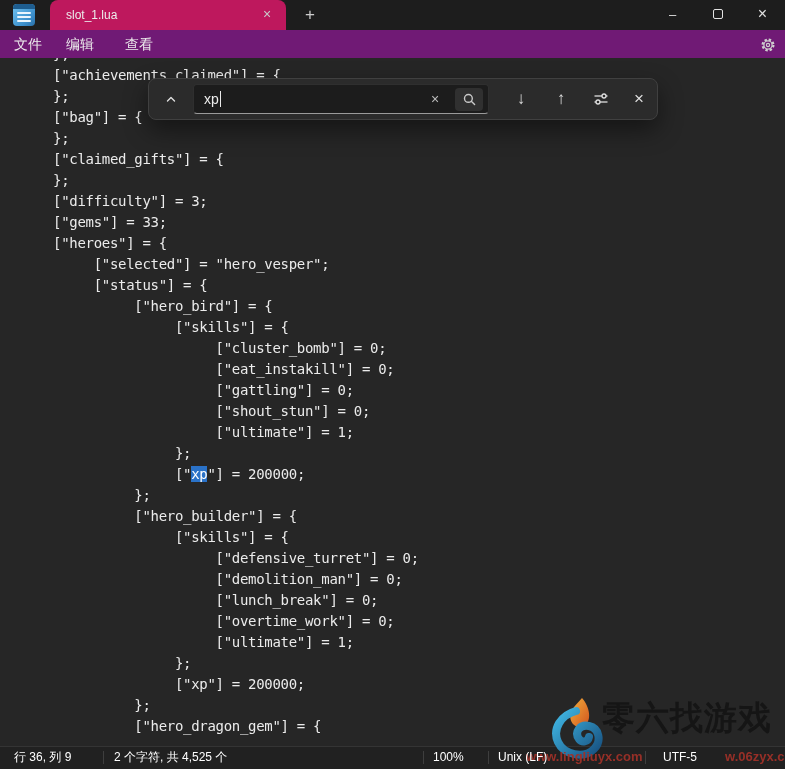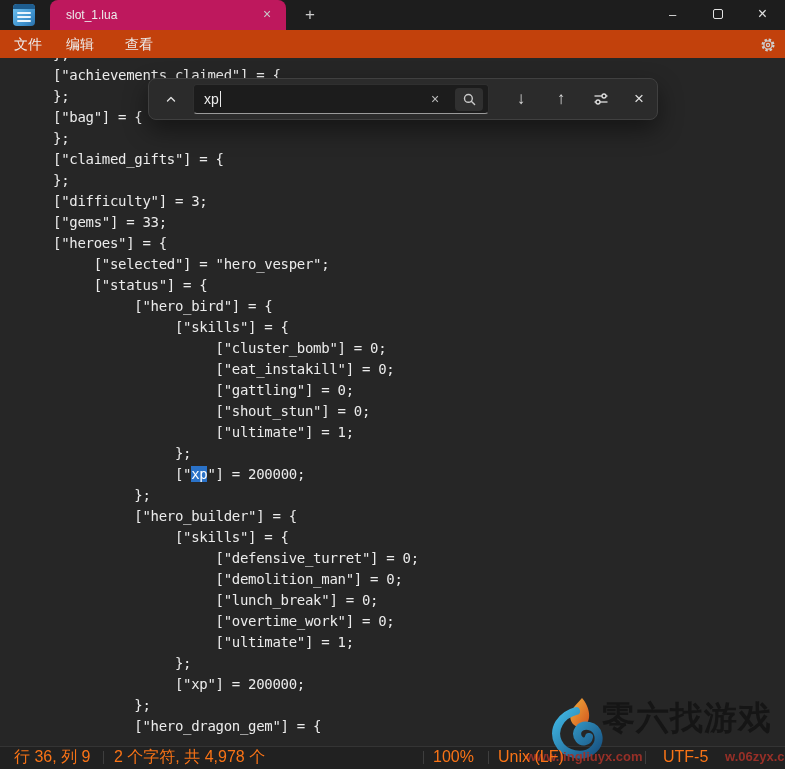--- a/index.html
+++ b/index.html
@@ -24,21 +24,21 @@
     line-height:17px; color:#c9c9c9; font-size:14px; border-radius:4px; }
   .newtab { position:absolute; left:298px; top:4px; width:24px; height:22px; text-align:center;
     line-height:21px; color:#cdcdcd; font-size:17px; border-radius:4px; }
   .win-controls { position:absolute; right:0; top:0; height:30px; display:flex; }
   .win-btn { width:45px; height:28px; display:flex; align-items:center; justify-content:center;
     color:#e2e2e2; font-size:13px; }
   .max-glyph { width:10px; height:10px; border:1px solid #e2e2e2; border-radius:2px; }
   .close-glyph { font-size:16px; line-height:10px; }
 
   
-  .menubar { position:absolute; top:30px; left:0; right:0; height:28px; background:#c2410c; }
+  .menubar { position:absolute; top:30px; left:0; right:0; height:28px; background:#701a75; }
   .menu-item { position:absolute; top:0; height:28px; line-height:28px; padding:0 10px;
     font-size:14px; color:#ededed; border-radius:4px; }
   .settings-btn { position:absolute; right:5px; top:4px; width:24px; height:21px;
     display:flex; align-items:center; justify-content:center; }
 
   
   .editor { position:absolute; top:58px; left:0; width:785px; height:688px; background:#262626; overflow:hidden; }
   .code { position:absolute; top:-14px; left:53px; margin:0;
     font-family:"DejaVu Sans Mono","Liberation Mono",monospace;
     font-size:14px; line-height:21px; letter-spacing:-0.3px;
@@ -66,21 +66,21 @@
     display:flex; align-items:center; justify-content:center; background:#303030; border-radius:4px; }
   .find-btn { width:32px; margin-left:8px; font-size:17px; }
   .find-next { margin-left:16px; }
   .options-btn { width:32px; margin-left:8px; }
   .find-close { width:32px; margin-left:6px; font-size:17px; }
 
   
   .statusbar-bg { position:absolute; top:746px; left:0; width:785px; height:23px;
     background:#212121; border-top:1px solid #343434; z-index:4; }
   .statusbar-labels { position:absolute; top:746px; left:0; width:785px; height:23px; z-index:6; }
-  .sb-text { position:absolute; top:0; height:21px; line-height:22px; font-size:16px; color:#f97316; }
+  .sb-text { position:absolute; top:0; height:21px; line-height:22px; font-size:12px; color:#ffffff; }
   .sb-div { position:absolute; top:5px; width:1px; height:13px; background:#3e3e3e; }
 
   
   .wm-logo { position:absolute; left:549px; top:697px; z-index:5; }
   .wm-brand { position:absolute; left:602px; top:696px; z-index:5; font-size:33px; font-weight:900;
     color:#151515; letter-spacing:1px; white-space:nowrap; }
   .wm-url { position:absolute; top:749px; z-index:5; font-size:13px; font-weight:bold;
     color:rgba(158,48,40,0.95); white-space:nowrap; }
   .wm-url-left { left:505px;padding-left:21px; }
   .wm-url-right { left:725px; }
@@ -228,20 +228,20 @@
     <path d="M27 14 C 12 18 3 32 9 45 C 15 58 35 62 45 52 C 53 44 50 31 40 29 C 31 27 25 35 30 42 C 33 46 39 45 40 40" fill="none" stroke="url(#lgs)" stroke-width="8" stroke-linecap="round"></path>
   </svg>
 </div>
 <div class="wm-brand">零六找游戏</div>
 <div class="wm-url wm-url-left">www.lingliuyx.com</div>
 <div class="wm-url wm-url-right">w.06zyx.com</div>
 
 <div class="statusbar-labels">
   <span class="sb-text" style="left:14px">行 36, 列 9</span>
   <span class="sb-div" style="left:103px"></span>
-  <span class="sb-text" style="left:114px">2 个字符, 共 4,978 个</span>
+  <span class="sb-text" style="left:114px">2 个字符, 共 4,525 个</span>
   <span class="sb-div" style="left:423px"></span>
   <span class="sb-text" style="left:433px">100%</span>
   <span class="sb-div" style="left:488px"></span>
   <span class="sb-text" style="left:498px">Unix (LF)</span>
   <span class="sb-div" style="left:645px"></span>
   <span class="sb-text" style="left:663px">UTF-5</span>
 </div>
 
 </body></html>

